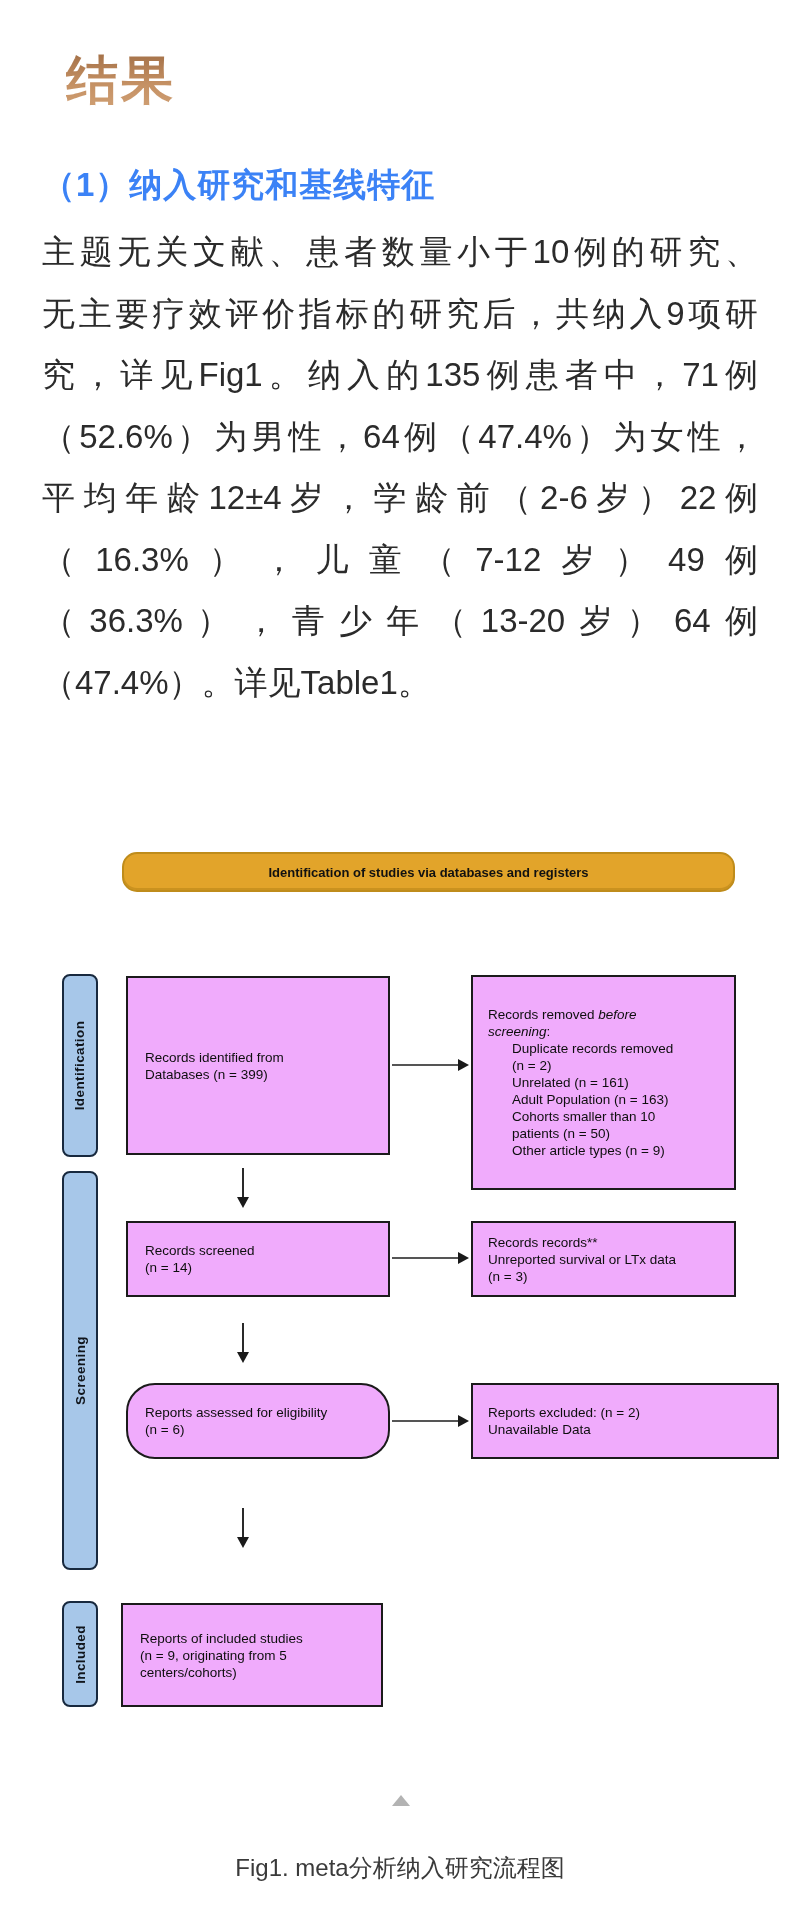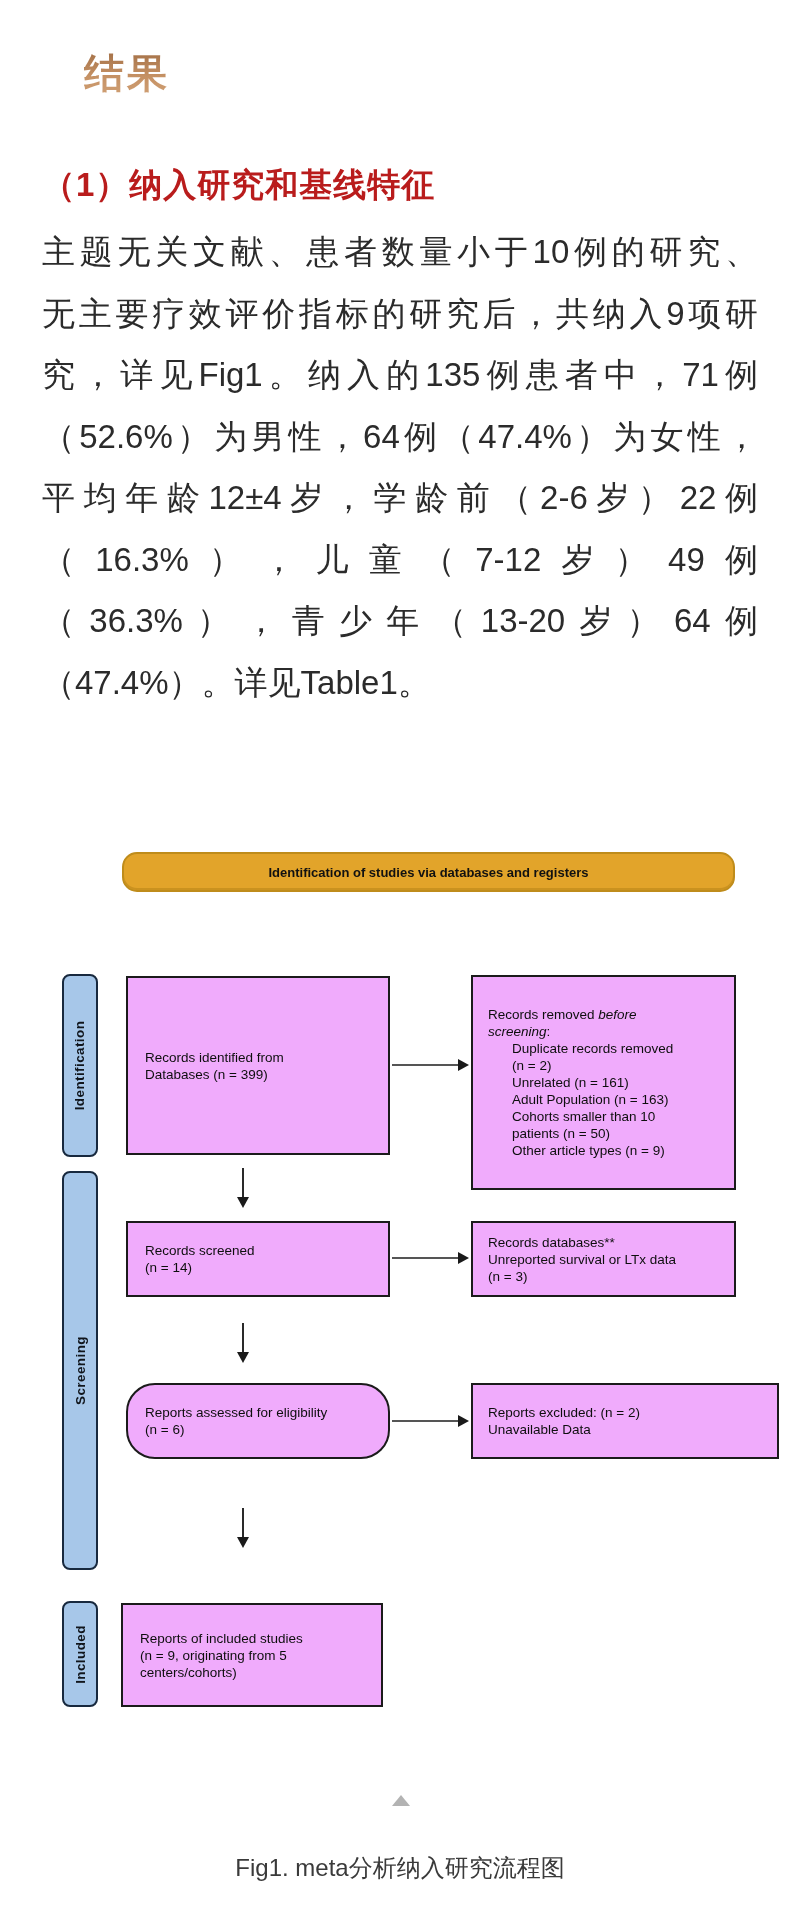--- a/index.html
+++ b/index.html
@@ -5,34 +5,34 @@
   * { margin:0; padding:0; box-sizing:border-box; }
   html,body { background:#ffffff; }
   .page {
     position:relative; width:800px; height:1919px; margin:0 auto;
     background:#ffffff; overflow:hidden;
     font-family:"Liberation Sans","DejaVu Sans",sans-serif;
   }
 
   
   .title {
-    position:absolute; left:84px; top:46px;
+    position:absolute; left:66px; top:46px;
     font-family:Liberation Sans, sans-serif;
-    font-size:40px; font-weight:700; letter-spacing:3px;
+    font-size:52px; font-weight:700; letter-spacing:3px;
     color:#b5825a;
   }
   @supports (-webkit-background-clip:text) {
     .title {
       background:linear-gradient(180deg,#9d6a42 0%,#c59164 55%,#d2a378 100%);
       -webkit-background-clip:text; background-clip:text; color:transparent;
     }
   }
   .heading {
     position:absolute; left:42px; top:163px;
-    font-size:33px; font-weight:700; color:#b91c1c; letter-spacing:1px;
+    font-size:33px; font-weight:700; color:#3b82f6; letter-spacing:1px;
   }
   .para {
     position:absolute; left:42px; top:221px; width:716px;
     font-size:33px; line-height:61.5px; color:#2b2b2b; font-weight:400;
   }
   .para > div { text-align:justify; text-align-last:justify; }
   .para > div:last-child { text-align-last:left; }
 
   
   .dheader {
@@ -149,21 +149,21 @@
 
     <div class="box" id="box-screened">
       <div class="box-lines">
           <div>Records screened</div>
           <div>(n = 14)</div>
         </div>
     </div>
 
     <div class="box" id="box-excluded-records">
       <div class="box-lines">
-          <div>Records databases**</div>
+          <div>Records records**</div>
           <div>Unreported survival or LTx data</div>
           <div>(n = 3)</div>
         </div>
     </div>
 
     <div class="box" id="box-assessed">
       <div class="box-lines">
           <div>Reports assessed for eligibility</div>
           <div>(n = 6)</div>
         </div>

